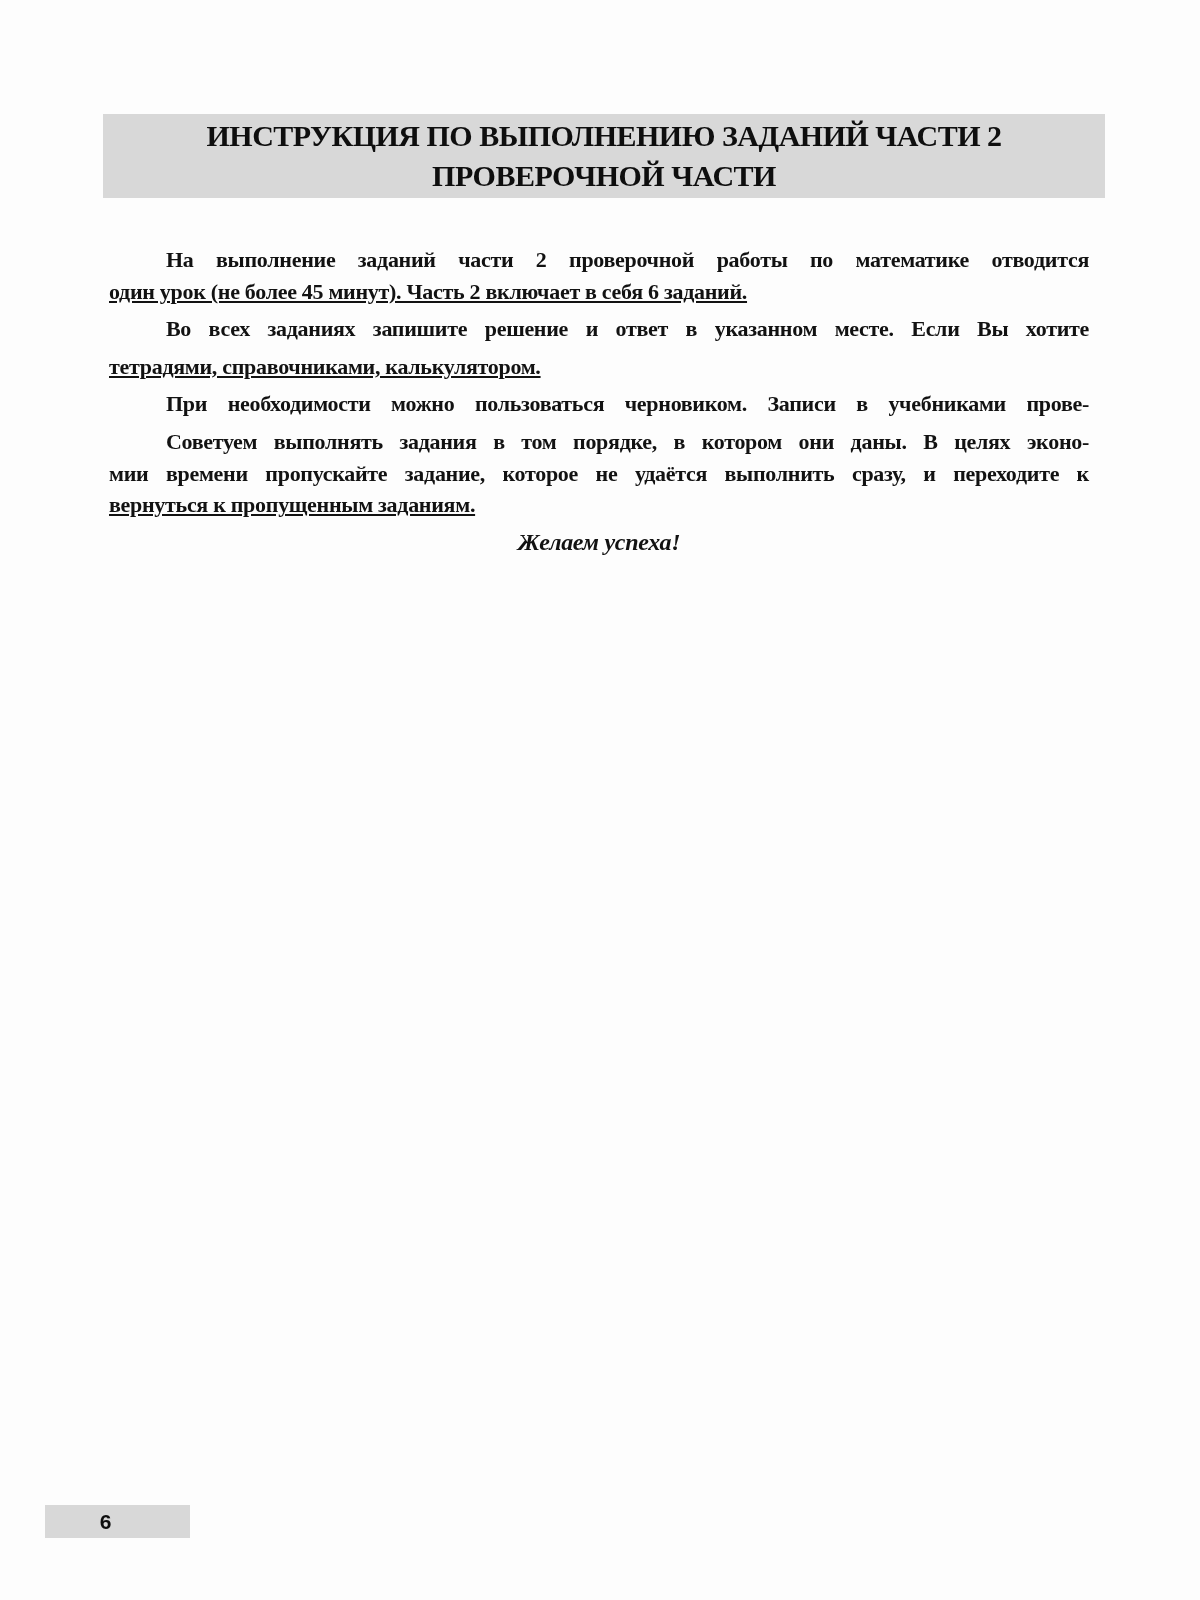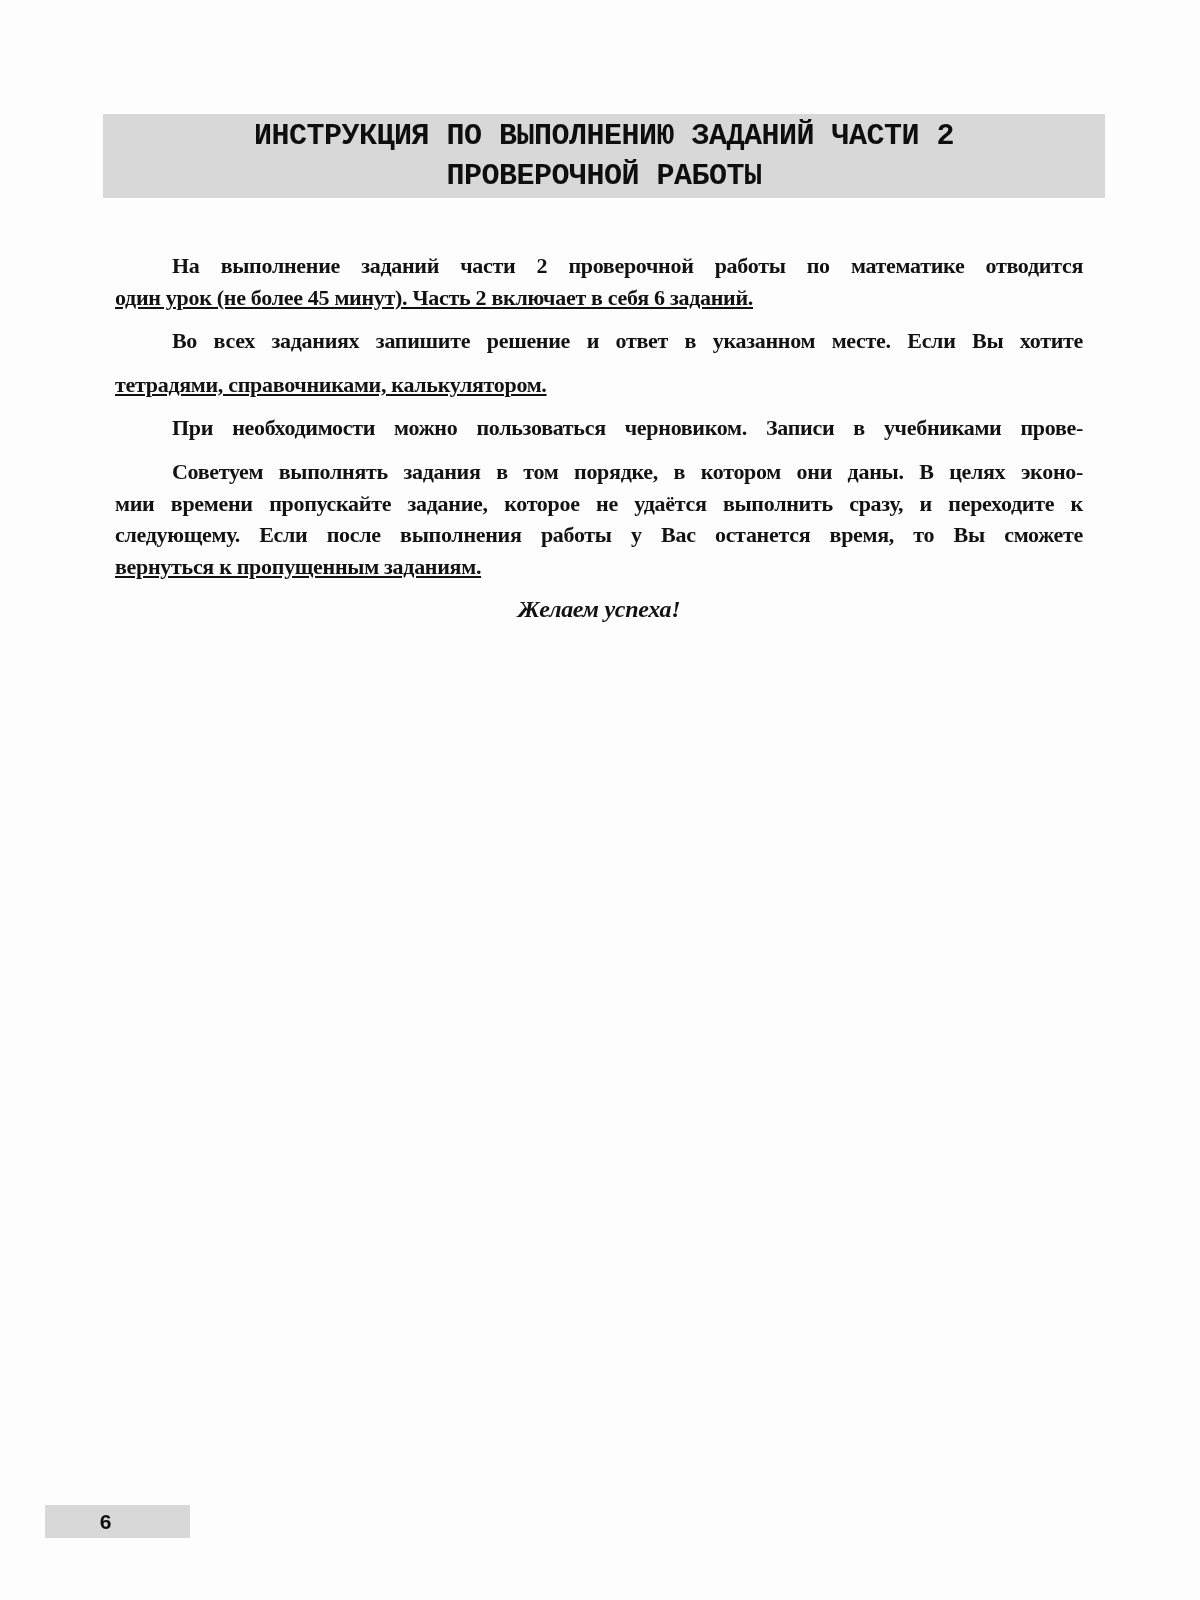--- a/index.html
+++ b/index.html
@@ -22,42 +22,42 @@
     top: 114px;
     width: 1002px;
     height: 84px;
     background: #d8d8d8;
     display: flex;
     flex-direction: column;
     justify-content: center;
     align-items: center;
   }
   .title-line {
-    font-family: Liberation Mono, monospace;
+    font-family: Liberation Serif, serif;
     font-weight: 700;
     font-size: 30px;
     line-height: 40px;
     letter-spacing: -0.5px;
     color: #0e0e0e;
     text-align: center;
     white-space: nowrap;
   }
   
   .body-block {
     position: absolute;
     left: 103px;
     top: 238px;
     width: 992px;
     color: #121212;
     font-weight: 700;
     font-size: 22px;
     letter-spacing: -0.3px;
     line-height: 31.6px;
   }
-  .para { margin: 12px; }
+  .para { margin: 6px; }
   .pline {
     text-align: justify;
     text-align-last: justify;
     white-space: normal;
   }
   .pline.pl-first { text-indent: 57px; }
   .pline.pl-last {
     text-align: left;
     text-align-last: auto;
     text-decoration: underline;
@@ -92,42 +92,41 @@
     color: #0e0e0e;
   }
 </style>
 </head>
 <body>
 
 <div class="page">
 
   <div class="title-band">
     <div class="title-line">ИНСТРУКЦИЯ ПО ВЫПОЛНЕНИЮ ЗАДАНИЙ ЧАСТИ 2</div>
-    <div class="title-line">ПРОВЕРОЧНОЙ РАБОТЫ</div>
+    <div class="title-line">ПРОВЕРОЧНОЙ ЧАСТИ</div>
   </div>
 
   <div class="body-block">
     <div>
         <div class="para">
           <div class="pline pl-first">На выполнение заданий части 2 проверочной работы по математике отводится</div>
           <div class="pline pl-last">один урок (не более 45 минут). Часть 2 включает в себя 6 заданий.</div>
         </div>
         <div class="para">
           <div class="pline pl-first">Во всех заданиях запишите решение и ответ в указанном месте. Если Вы хотите</div>
         </div>
         <div class="para">
           <div class="pline pl-last">тетрадями, справочниками, калькулятором.</div>
         </div>
         <div class="para">
           <div class="pline pl-first">При необходимости можно пользоваться черновиком. Записи в учебниками прове-</div>
         </div>
         <div class="para">
           <div class="pline pl-first">Советуем выполнять задания в том порядке, в котором они даны. В целях эконо-</div>
           <div class="pline">мии времени пропускайте задание, которое не удаётся выполнить сразу, и переходите к</div>
-          <div class="pline">следующему. Если после выполнения работы у Вас останется время, то Вы сможете</div>
           <div class="pline pl-last">вернуться к пропущенным заданиям.</div>
         </div>
       </div>
     <div class="closing-line">Желаем успеха!</div>
   </div>
 
   <div class="page-number-box">
     <span class="page-number">6</span>
   </div>
 

